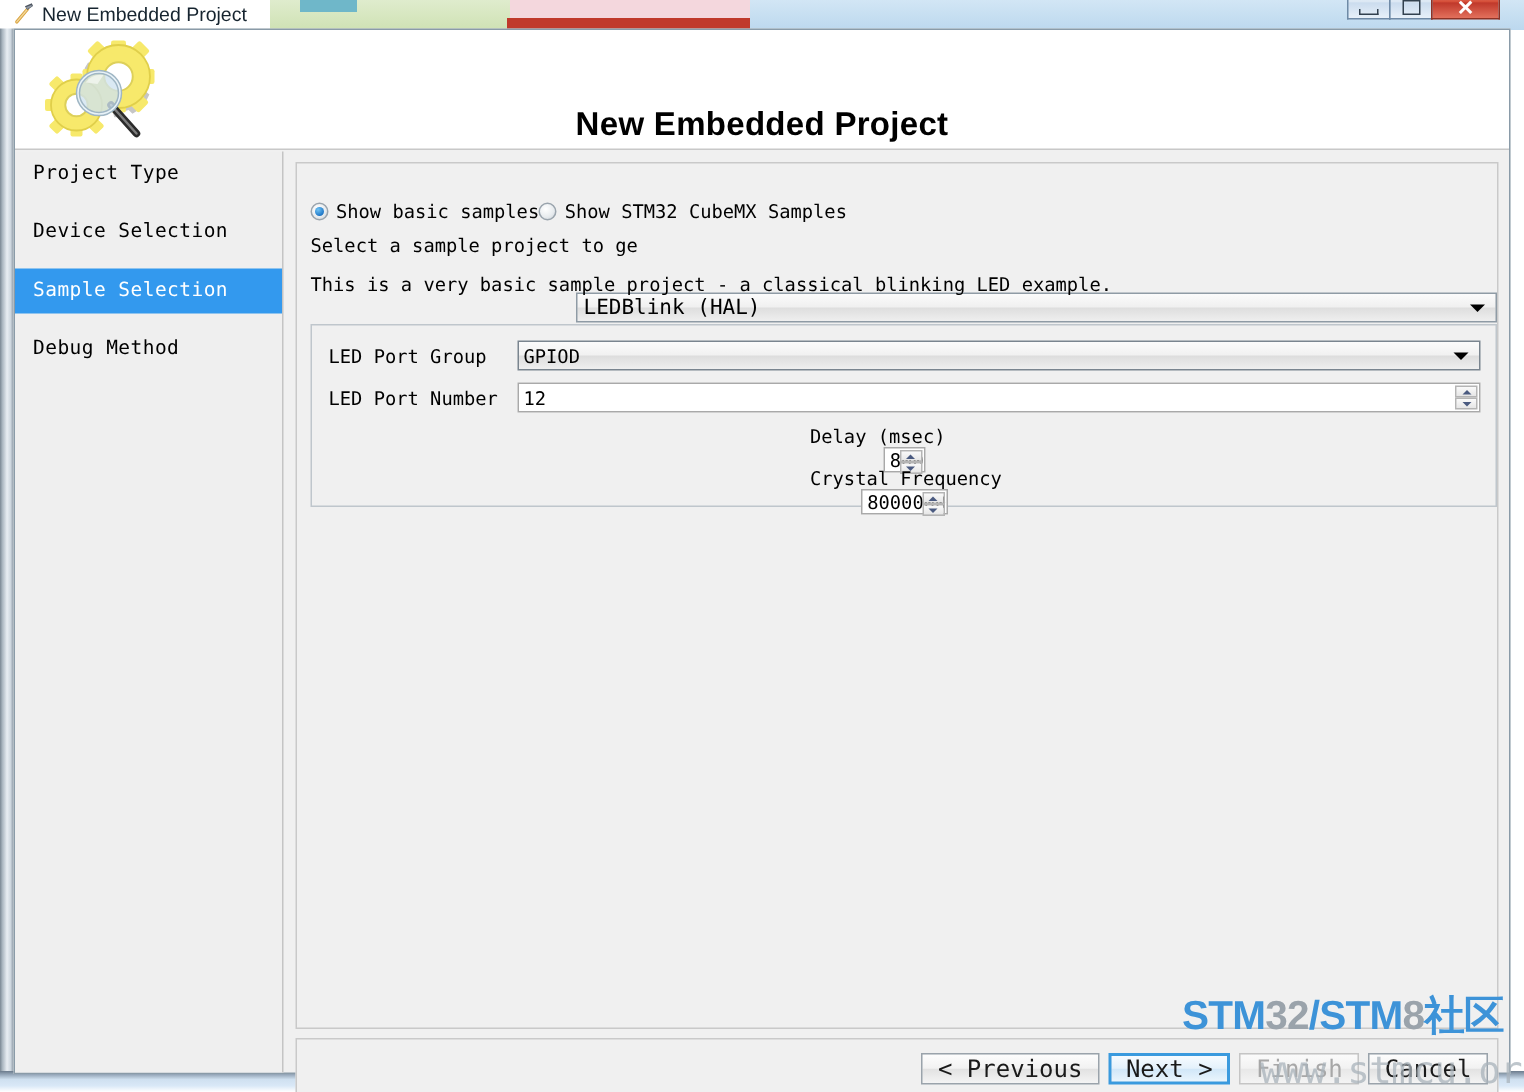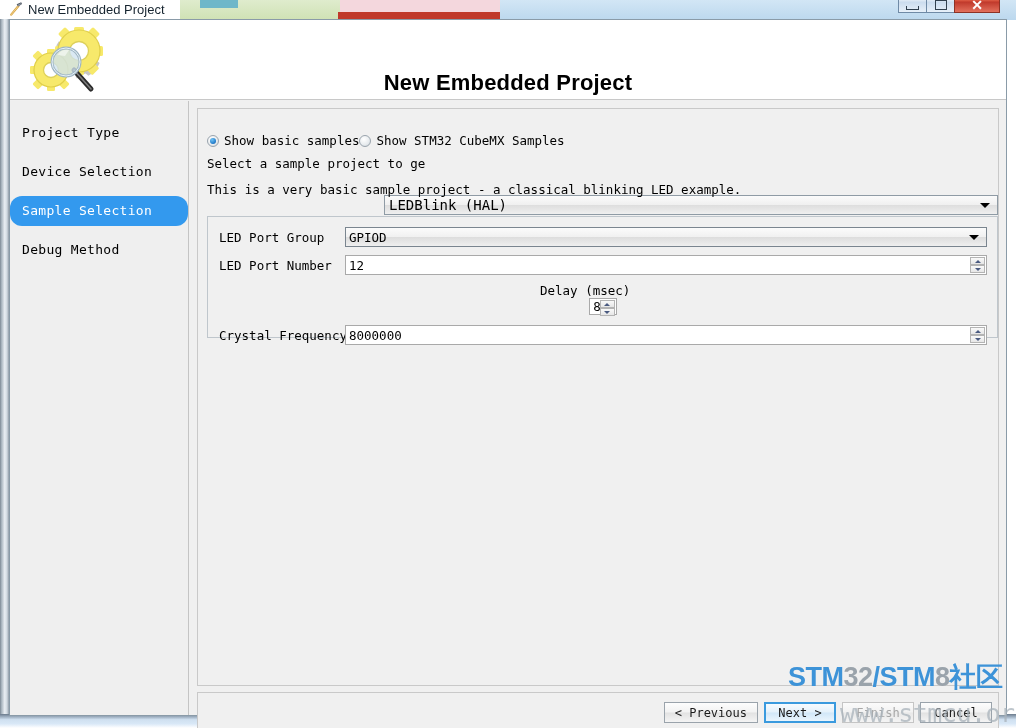--- a/index.html
+++ b/index.html
@@ -162,40 +162,38 @@
   
   #sidebar {
     position: absolute;
     left: 0;
     top: 81px;
     width: 179px;
     bottom: 0;
     background: #efefef;
     border-right: 1px solid #c4c4c4;
     box-sizing: border-box;
-    padding-top: 17px;
   }
   .sidebar-item {
     height: 30px;
     line-height: 30px;
     padding-left: 12px;
     font-family: "DejaVu Sans Mono", "Liberation Mono", monospace;
     font-size: 13px;
     color: #000000;
     margin-bottom: 9px;
     white-space: nowrap;
     letter-spacing: 0.3px;
     box-sizing: border-box;
   }
   .sidebar-item.active {
     background: #3399ee;
     color: #ffffff;
     margin-left: 0;
     width: 178px;
-    border-radius: 12px;
   }
 
   
   #content {
     position: absolute;
     left: 187px;
     top: 88px;
     width: 802px;
     height: 578px;
     background: #f0f0f0;
@@ -395,21 +393,21 @@
     gap: 6px;
   }
   .wizbtn {
     height: 21px;
     min-width: 72px;
     padding: 0 10px;
     box-sizing: border-box;
     border: 1px solid #9aa3ab;
     background: linear-gradient(180deg,#fdfdfd 0%, #f2f2f2 48%, #e2e2e2 52%, #f4f4f4 100%);
     font-family: "DejaVu Sans Mono", "Liberation Mono", monospace;
-    font-size: 12px;
+    font-size: 16px;
     color: #1a1a1a;
     display: flex;
     align-items: center;
     justify-content: center;
     white-space: nowrap;
   }
   .wizbtn.focused {
     border: 2px solid #3a9ade;
     background: linear-gradient(180deg,#f6fbff 0%, #e4f1fb 48%, #d1e7f8 52%, #eaf5fd 100%);
   }
@@ -604,21 +602,21 @@
         <span class="param-label">Delay (msec)</span>
         <span class="param-field">
           <span>800</span>
           <span class="spinner">
             <span class="spin-btn spin-up"></span>
             <span class="spin-btn spin-down"></span>
           </span>
         </span>
       </div>
 
-      <div class="param-row" style="top:108px;">
+      <div class="param-row" style="top:94px;flex-direction:column;">
         <span class="param-label">Crystal Frequency</span>
         <span class="param-field">
           <span>8000000</span>
           <span class="spinner">
             <span class="spin-btn spin-up"></span>
             <span class="spin-btn spin-down"></span>
           </span>
         </span>
       </div>
 

